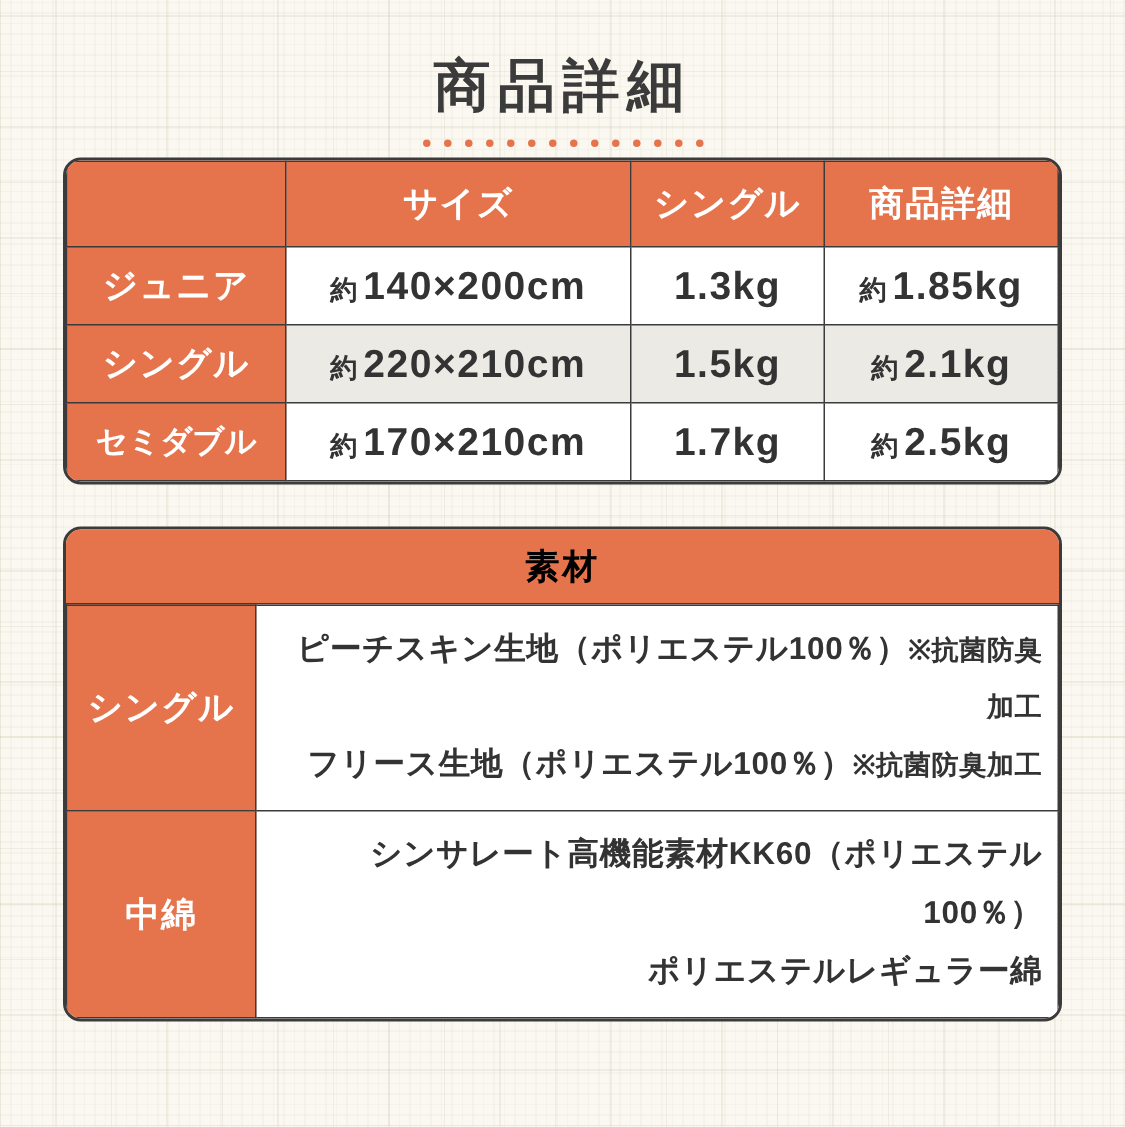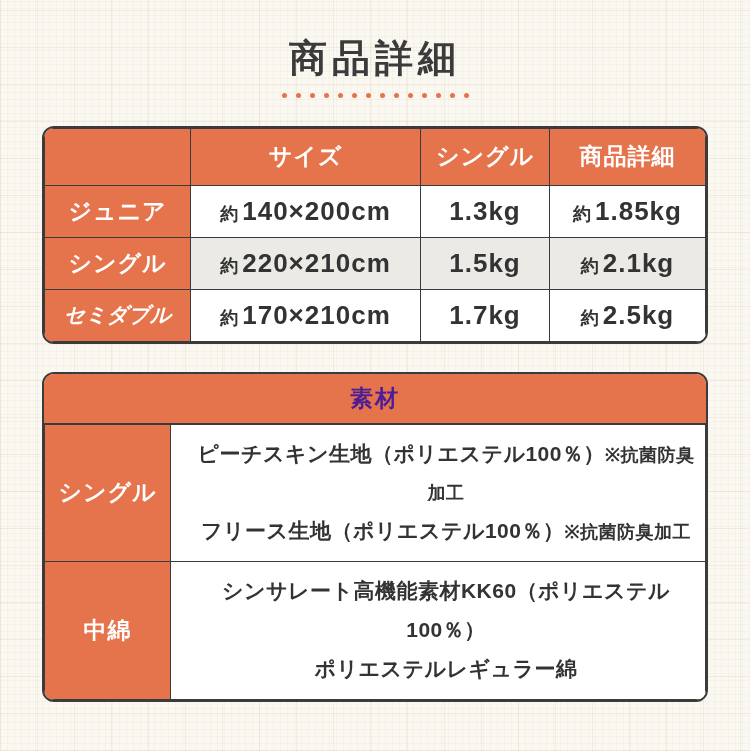--- a/index.html
+++ b/index.html
@@ -36,21 +36,21 @@
     justify-content:center;
     gap:9px;
     height:5px;
   }
   .title-dots i{
     width:5px;height:5px;border-radius:50%;
     background:var(--accent);
     display:block;
   }
   .table-wrap{
-    margin:28px 42px 0;
+    margin:7px 42px 0;
     border:2.5px solid var(--dark);
     border-radius:12px;
     overflow:hidden;
     background:#fff;
   }
   table{
     width:100%;
     border-collapse:collapse;
     table-layout:fixed;
   }
@@ -75,38 +75,38 @@
     color:var(--content_text);
     font-size:26px;
     letter-spacing:1px;
   }
   .spec tr.alt td{background:var(--row_alt);}
   .approx{
     font-size:18px;
     margin-right:4px;
     letter-spacing:0;
   }
-  .label-small{font-size:21px;letter-spacing:0;font-style:italic;}
+  .label-small{font-size:21px;letter-spacing:0;}
   
   .materials-header{
     height:50px;
     background:var(--accent);
     border-bottom:1.5px solid var(--dark);
-    color:#4c1d95;
+    color:#000000;
     font-size:23px;
     font-weight:700;
     letter-spacing:2px;
     display:flex;
     align-items:center;
     justify-content:center;
   }
   .materials tr.mrow th{height:102px;}
   .materials td.mcontent{
     background:#fff;
-    text-align:center;
+    text-align:right;
     padding:10px 10px 10px 26px;
     color:var(--content_text);
     font-size:21px;
     line-height:1.85;
     letter-spacing:0.5px;
   }
   .note{font-size:18px;}
 </style>
 </head>
 <body>

